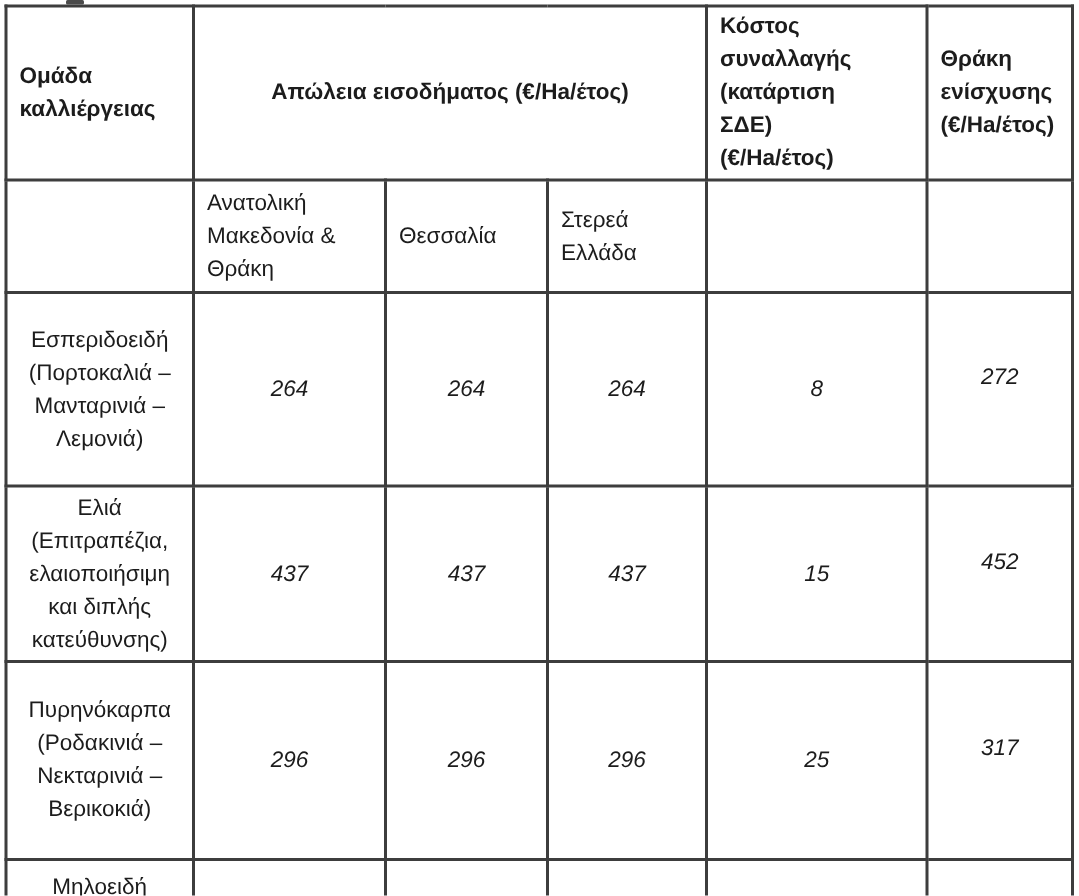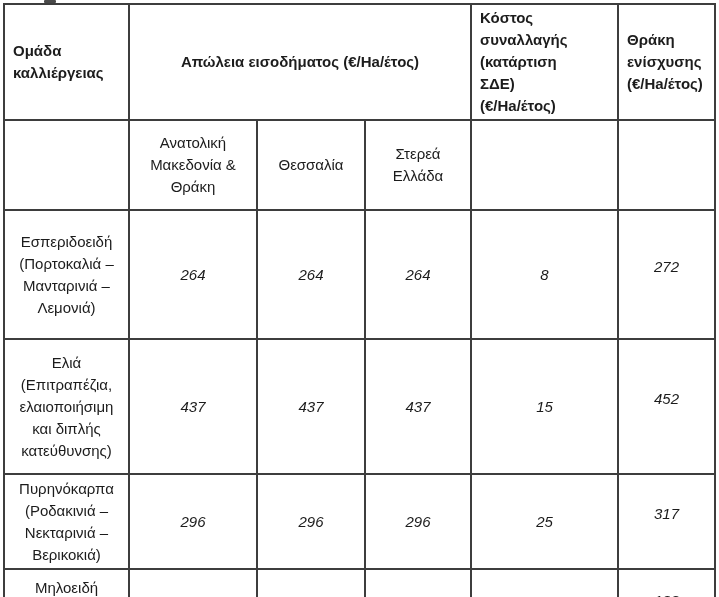--- a/index.html
+++ b/index.html
@@ -53,24 +53,24 @@
   .num { text-align: center; font-style: italic; }
   
   .num.vshift { padding-top: 0; padding-bottom: 16px; }
   .justify-line {
     display: flex;
     justify-content: space-between;
     flex-direction: column;
   }
   
   tr.r-h1 { height: 71px; }
-  tr.r-h2 { height: 90px; text-align: center; }
+  tr.r-h2 { height: 75px; }
   tr.r-d0 { height: 129px; }
-  tr.r-d1 { height: 135px; padding-left: 42px; }
-  tr.r-d2 { height: 95px; }
+  tr.r-d1 { height: 117px; padding-left: 42px; }
+  tr.r-d2 { height: 132px; }
   tr.r-d3 { height: 113px; }
   
   tr.r-d1 .name-cell { line-height: 22px; padding-top: 0; padding-bottom: 0; }
   
   tr.r-d3 td { vertical-align: top; }
   tr.r-d3 .name-cell { padding-top: 7px; }
   tr.r-d3 .num { padding-top: 27px; }
   tr.r-d3 .num.vshift { padding-top: 20px; padding-bottom: 2px; }
 </style>
 </head>

